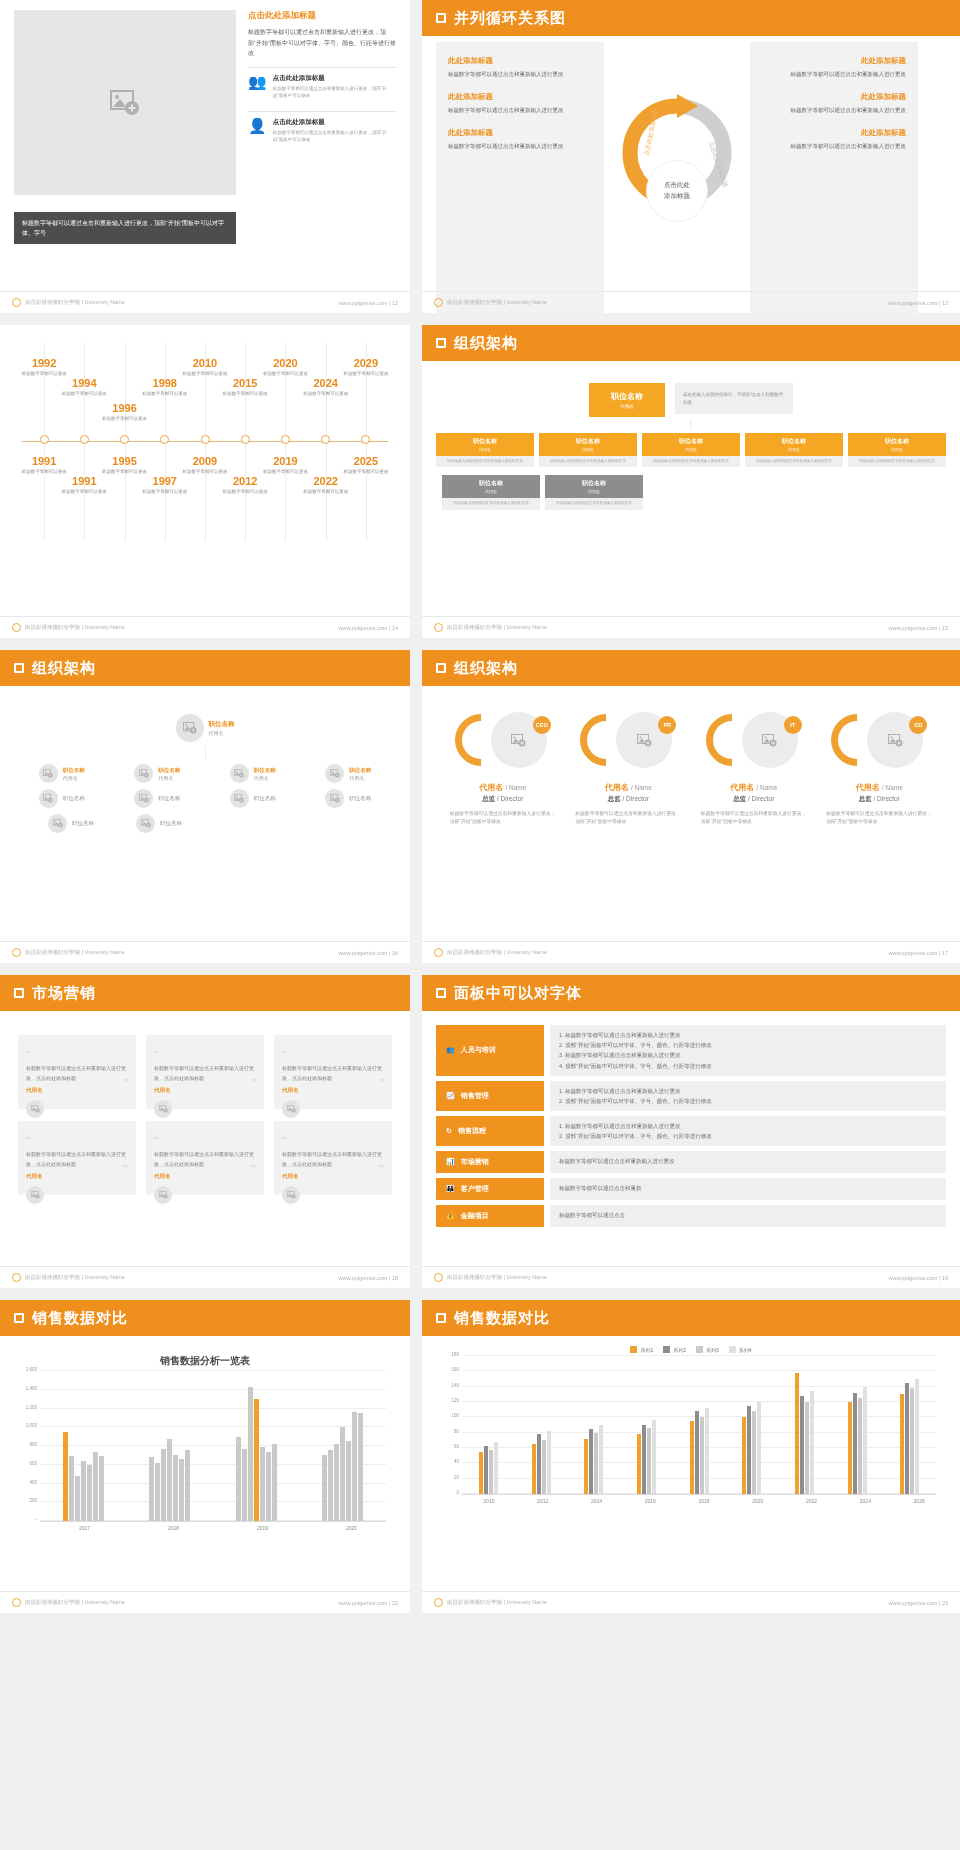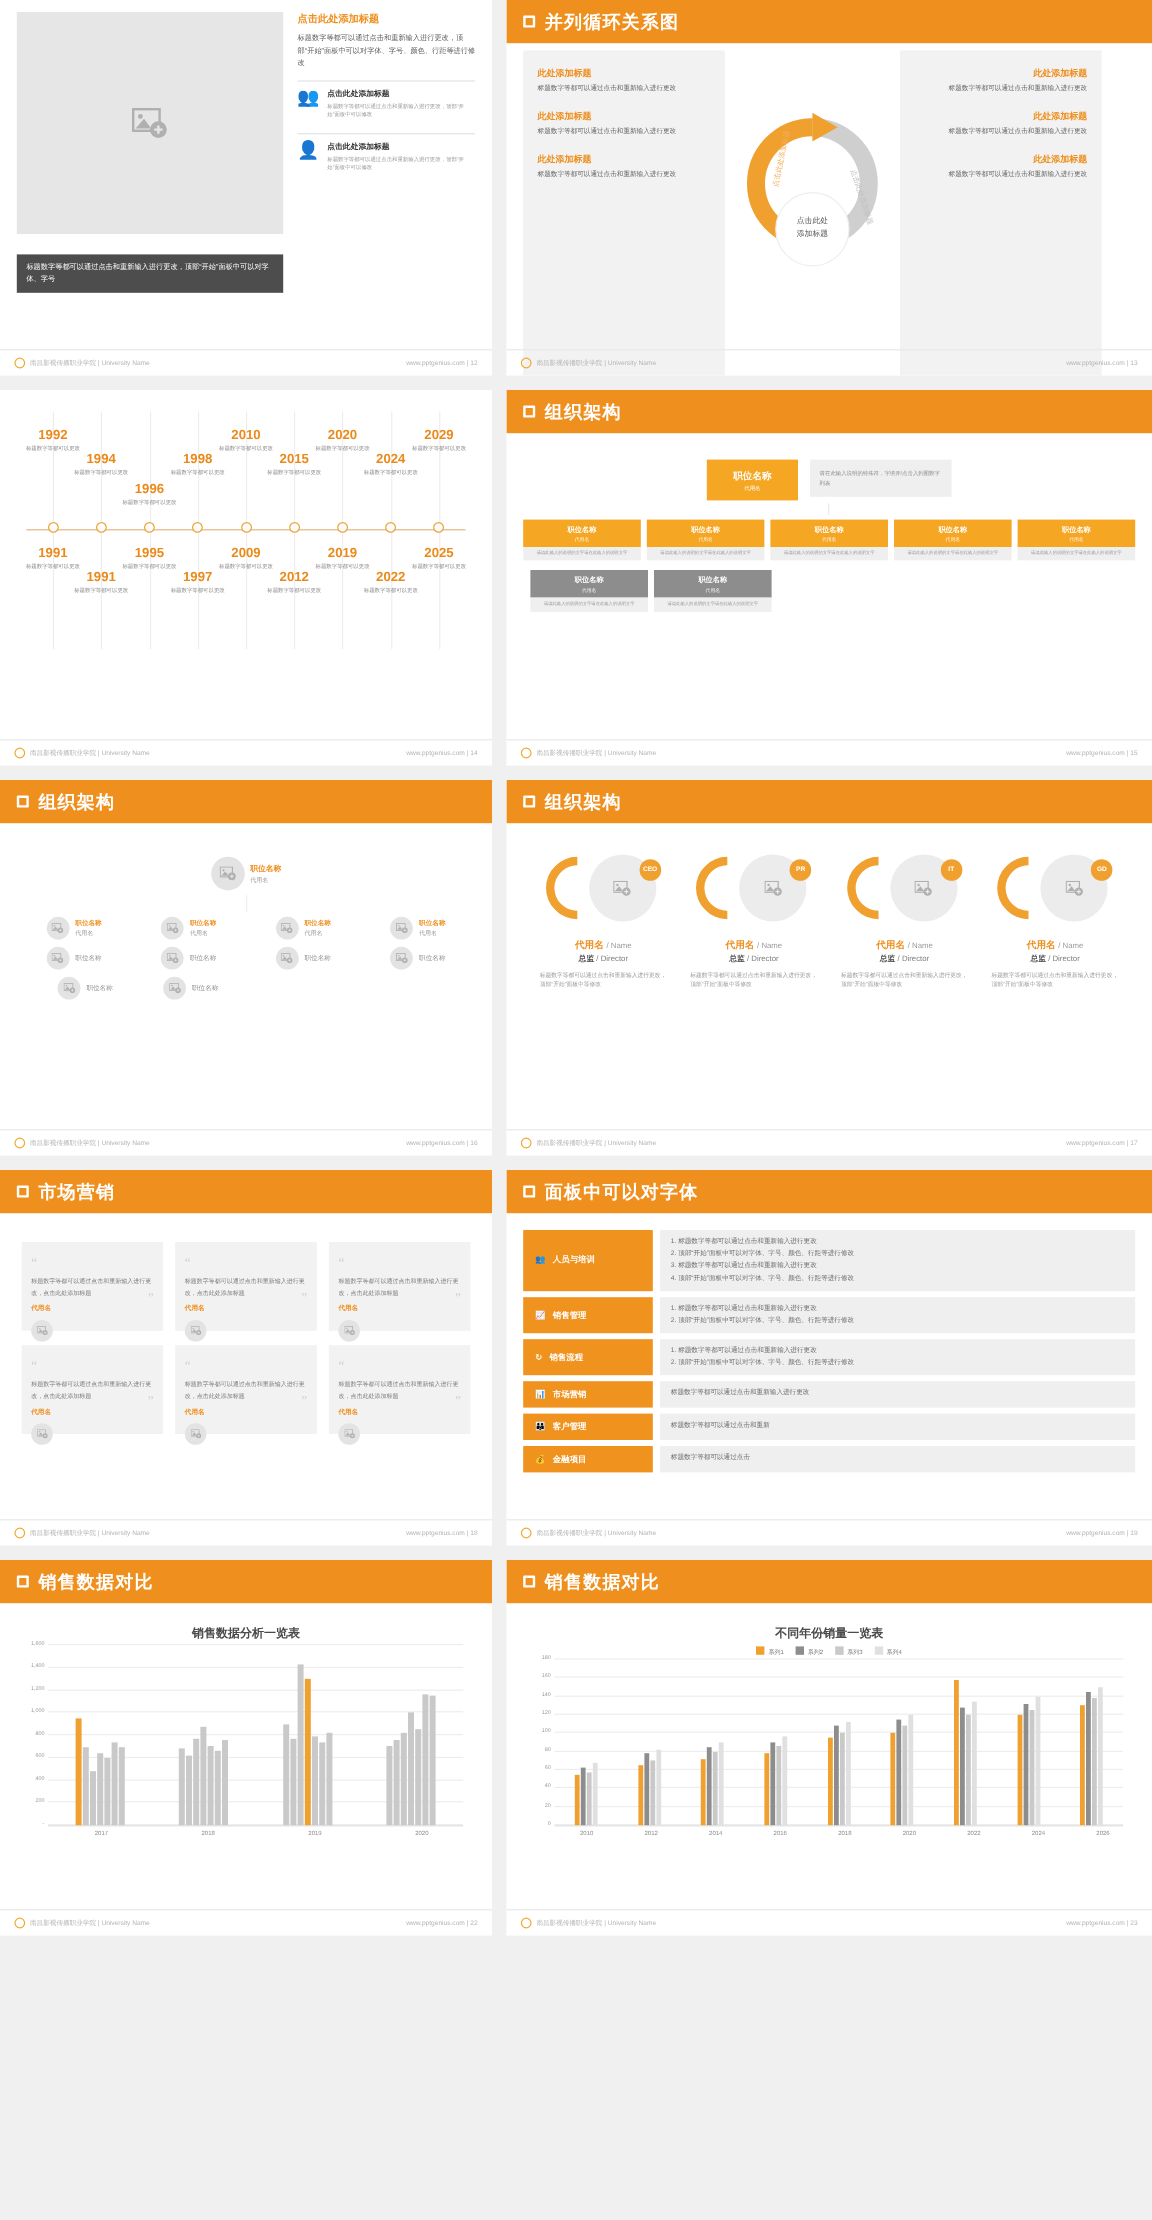--- a/index.html
+++ b/index.html
@@ -884,21 +884,20 @@
       </span>
     </div>
   </div>
 
   <div class="slide right">
     <div class="hdr">
       <span class="sq"></span>
       <h2>销售数据对比</h2>
     </div>
     <div class="body">
-      <div class="charttitle">不同年份销量一览表</div>
       <div class="legend" id="chart2-legend">
           <span><i style="background:#f0a02e"></i><span>系列1</span></span>
           <span><i style="background:#8d8d8d"></i><span>系列2</span></span>
           <span><i style="background:#c9c9c9"></i><span>系列3</span></span>
           <span><i style="background:#e0e0e0"></i><span>系列4</span></span>
         </div>
       <div id="chart2" style="padding-left:26px;">
           <div class="plot" style="height: 138px; border-bottom: 1px solid rgb(220, 220, 220);">
             <div class="gl" style="bottom: 0px;"></div>
             <span class="ylab" style="bottom: -3px; position: absolute; right: 100%;">0</span>

